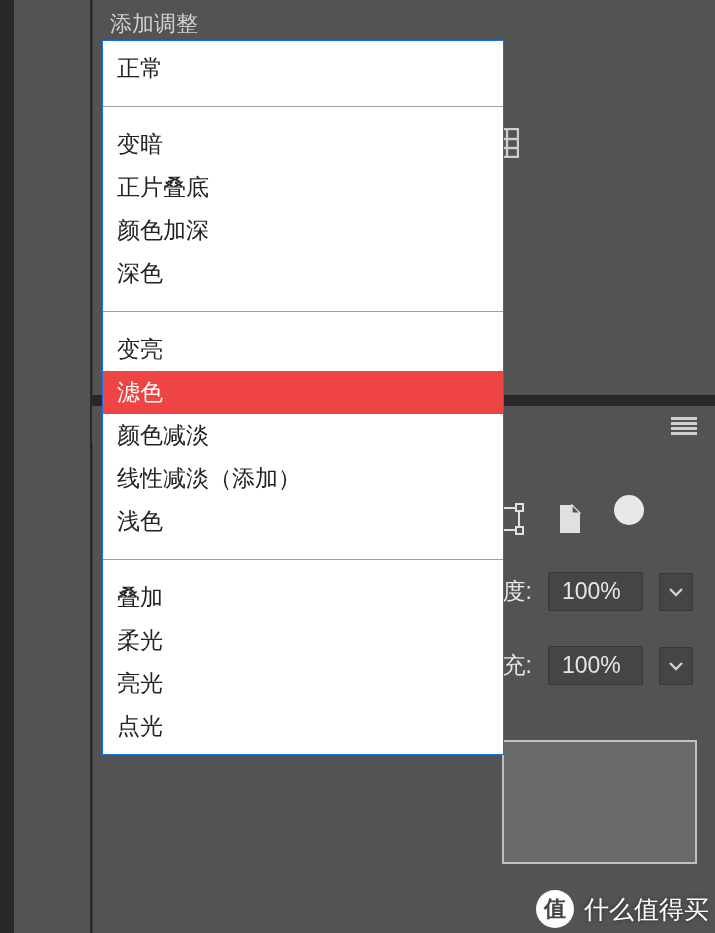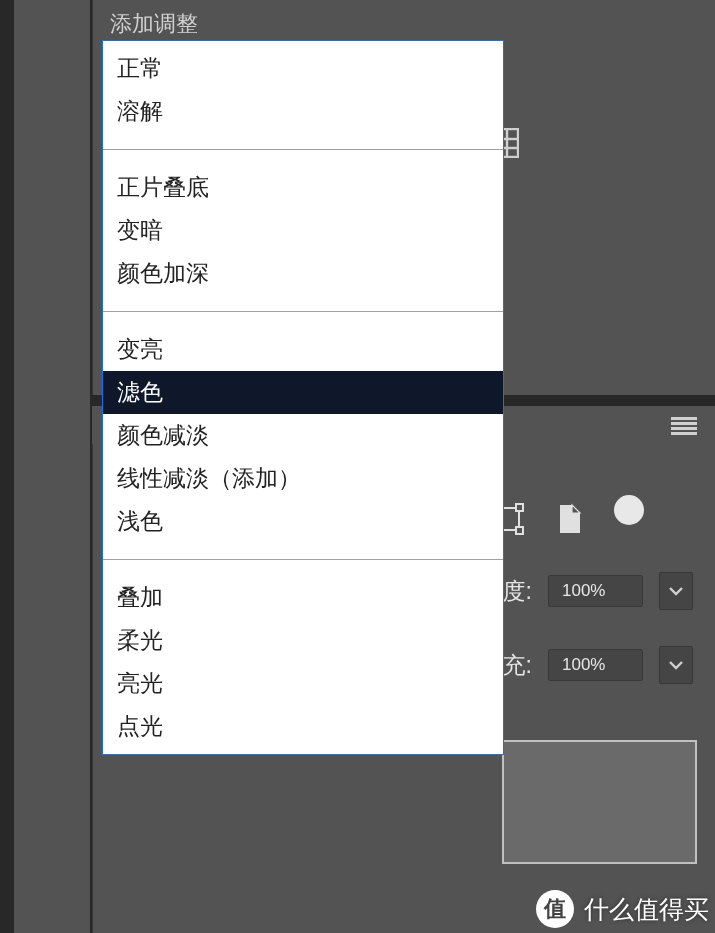--- a/index.html
+++ b/index.html
@@ -65,21 +65,21 @@
     
     .menu-item {
       padding: 6px 14px;
       font-size: 23px;
       color: #222;
       cursor: pointer;
       font-family: "SimSun", "宋体", serif;
     }
     
     .menu-item.selected {
-      background: #0f172a;
+      background: #ef4444;
       color: #ffffff;
     }
     
     .menu-separator {
       height: 1px;
       background: #a0a0a0;
       margin: 10px 0;
     }
     
     .menu-group {
@@ -191,21 +191,21 @@
       color: #e6e6e6;
       font-size: 23px;
       font-family: "Microsoft YaHei", "SimSun", sans-serif;
     }
     
     .value-box {
       background: #454545;
       border: 1.5px solid #383838;
       color: #e6e6e6;
       padding: 5px 13px;
-      font-size: 17px;
+      font-size: 23px;
       font-family: Arial, sans-serif;
       border-radius: 2px;
       width: 95px;
       text-align: left;
     }
     
     .dropdown-arrow {
       width: 34px;
       height: 38px;
       background: #454545;
@@ -278,27 +278,27 @@
     <line x1="12" y1="1" x2="12" y2="29" stroke="#d0d0d0" stroke-width="2.4"></line>
     <line x1="22" y1="1" x2="22" y2="29" stroke="#d0d0d0" stroke-width="2.4"></line>
     <line x1="1" y1="11" x2="33" y2="11" stroke="#d0d0d0" stroke-width="2.4"></line>
     <line x1="1" y1="20" x2="33" y2="20" stroke="#d0d0d0" stroke-width="2.4"></line>
   </svg>
 </div>
 
 <div class="dropdown-menu">
   <div class="menu-group">
     <div class="menu-item">正常</div>
-    <div class="menu-item">溶解</div>
   </div>
   <div class="menu-separator"></div>
   <div class="menu-group">
+    <div class="menu-item">变暗</div>
     <div class="menu-item">正片叠底</div>
-    <div class="menu-item">变暗</div>
     <div class="menu-item">颜色加深</div>
+    <div class="menu-item">深色</div>
   </div>
   <div class="menu-separator"></div>
   <div class="menu-group">
     <div class="menu-item">变亮</div>
     <div class="menu-item selected">滤色</div>
     <div class="menu-item">颜色减淡</div>
     <div class="menu-item">线性减淡（添加）</div>
     <div class="menu-item">浅色</div>
   </div>
   <div class="menu-separator"></div>

